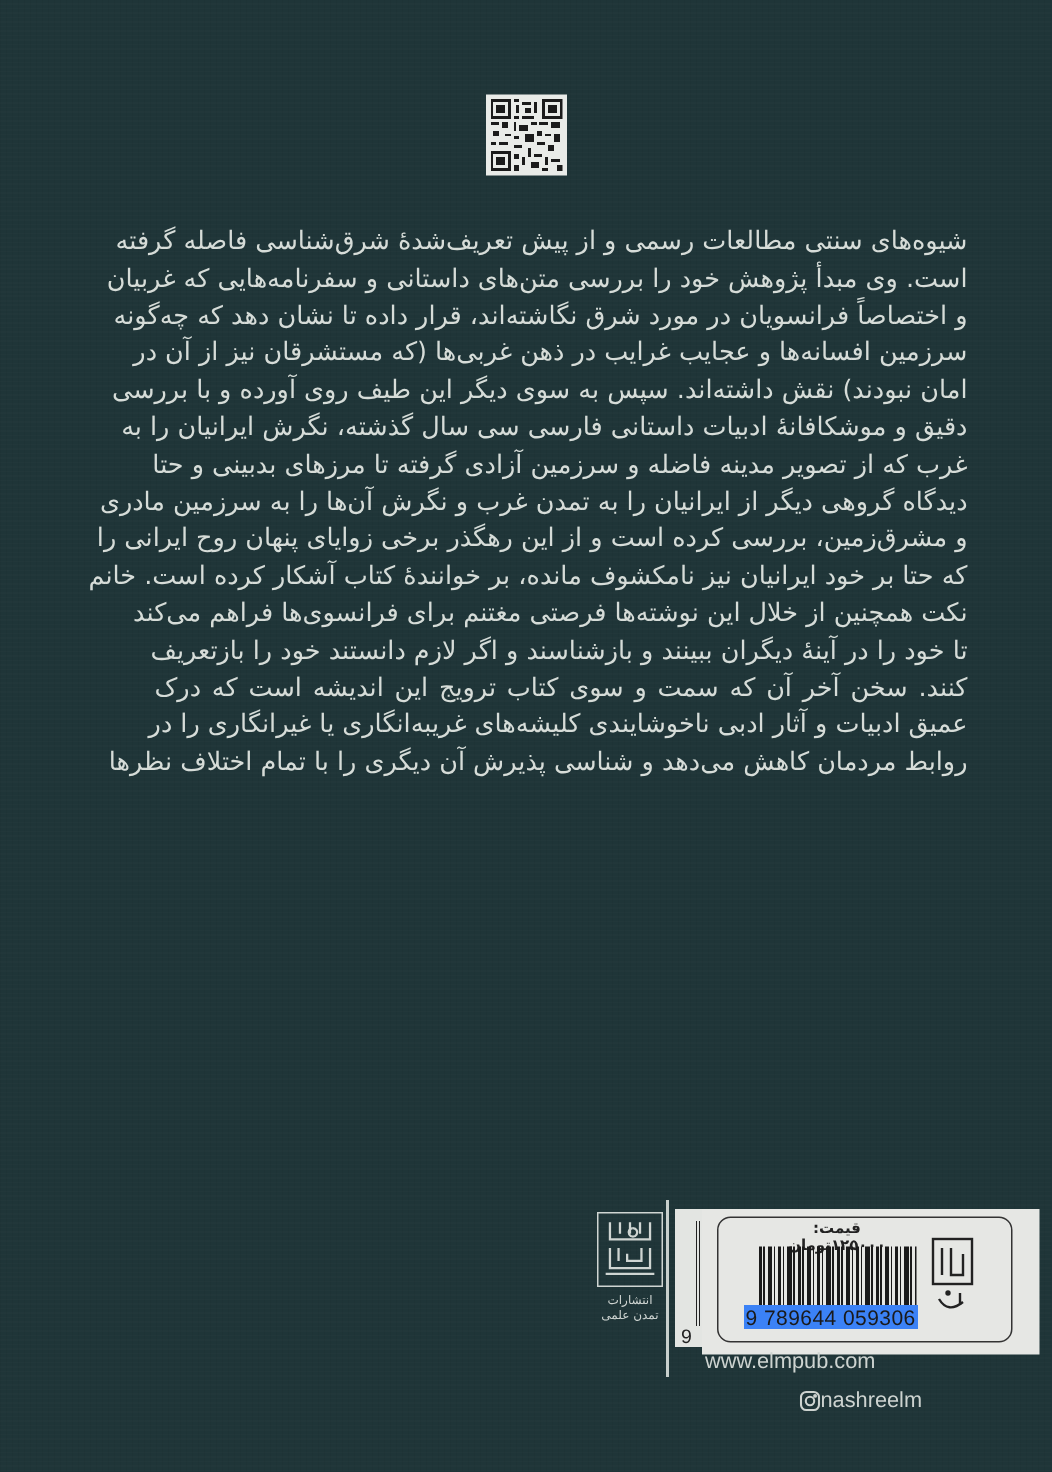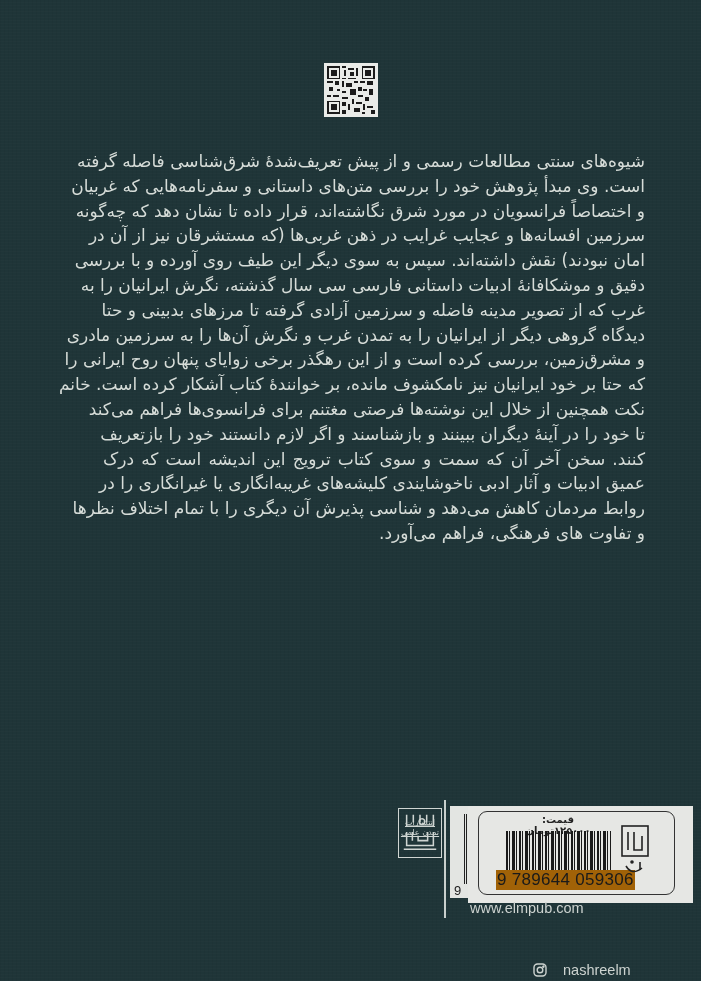--- a/index.html
+++ b/index.html
@@ -58,28 +58,27 @@
       top: 808px;
       width: 44px;
       height: 50px;
       border: 1.5px solid #cfd5d2;
       box-sizing: border-box;
     }
     .logo-box svg { width: 100%; height: 100%; display: block; }
     .logo-caption {
       position: absolute;
       left: 394px;
-      top: 818px;
+      top: 862px;
       width: 52px;
       text-align: center;
       direction: rtl;
       color: #cfd5d2;
       font-size: 8px;
       line-height: 10px;
-      text-decoration: underline;
     }
     .vline {
       position: absolute;
       left: 444px;
       top: 800px;
       width: 1.5px;
       height: 118px;
       background: #c8cfcc;
     }
     .isbn-under {
@@ -135,50 +134,50 @@
       background: repeating-linear-gradient(90deg,
         #1a1a1a 0 2px, transparent 2px 3px,
         #1a1a1a 3px 4px, transparent 4px 6px,
         #1a1a1a 6px 9px, transparent 9px 10px,
         #1a1a1a 10px 11px, transparent 11px 13px);
     }
     .barcode-num {
       position: absolute;
       left: 28px; top: 64px;
       font-family: "Liberation Sans", sans-serif;
-      font-size: 17px;
+      font-size: 14px;
       letter-spacing: 0.3px;
       color: #1a1a1a;
-      background: #a16207;
+      background: #3b82f6;
       padding: 0 1px;
     }
     .seller-logo {
       position: absolute;
       left: 152px; top: 18px;
       width: 30px; height: 60px;
     }
     .seller-logo svg { width: 100%; height: 100%; display: block; }
     .website {
       position: absolute;
       left: 470px;
       top: 900px;
       color: #cdd3d0;
       font-family: "Liberation Sans", sans-serif;
       font-size: 14.5px;
     }
     .insta {
       position: absolute;
       left: 493px;
-      top: 962px;
+      top: 926px;
       color: #cdd3d0;
       font-family: "Liberation Sans", sans-serif;
       font-size: 14.5px;
       display: flex;
       align-items: center;
-      gap: 16px;
+      gap: 0;
       padding-left: 40px;
     }
     .insta-icon {
       width: 14px; height: 14px;
       display: inline-block;
     }
   </style>
 </head>
 <body>
 
@@ -244,21 +243,20 @@
   <span class="line">دقیق و موشکافانهٔ ادبیات داستانی فارسی سی سال گذشته، نگرش ایرانیان را به</span>
   <span class="line">غرب که از تصویر مدینه فاضله و سرزمین آزادی گرفته تا مرزهای بدبینی و حتا</span>
   <span class="line">دیدگاه گروهی دیگر از ایرانیان را به تمدن غرب و نگرش آن‌ها را به سرزمین مادری</span>
   <span class="line">و مشرق‌زمین، بررسی کرده است و از این رهگذر برخی زوایای پنهان روح ایرانی را</span>
   <span class="line">که حتا بر خود ایرانیان نیز نامکشوف مانده، بر خوانندهٔ کتاب آشکار کرده است. خانم</span>
   <span class="line">نکت همچنین از خلال این نوشته‌ها فرصتی مغتنم برای فرانسوی‌ها فراهم می‌کند</span>
   <span class="line">تا خود را در آینهٔ دیگران ببینند و بازشناسند و اگر لازم دانستند خود را بازتعریف</span>
   <span class="line">کنند. سخن آخر آن که سمت و سوی کتاب ترویج این اندیشه است که درک</span>
   <span class="line">عمیق ادبیات و آثار ادبی  ناخوشایندی کلیشه‌های غریبه‌انگاری یا غیرانگاری را در</span>
   <span class="line">روابط مردمان کاهش می‌دهد و شناسی پذیرش آن دیگری را با تمام اختلاف نظرها</span>
-  <span class="line last">و تفاوت های فرهنگی، فراهم می‌آورد.</span>
 </div>
 
 <div class="logo-box">
   <svg viewBox="0 0 44 50" fill="none" stroke="#cfd5d2" stroke-width="1.6">
     <path d="M8 6 V18 H36 V6"></path>
     <path d="M15 6 V14 M22 6 V14 M29 6 V14"></path>
     <path d="M24 10 a3 3 0 1 0 0.1 0"></path>
     <path d="M8 24 V38 H36 V24"></path>
     <path d="M14 24 V33 M20 28 V33 H30 V24"></path>
     <path d="M5 42 H39"></path>

